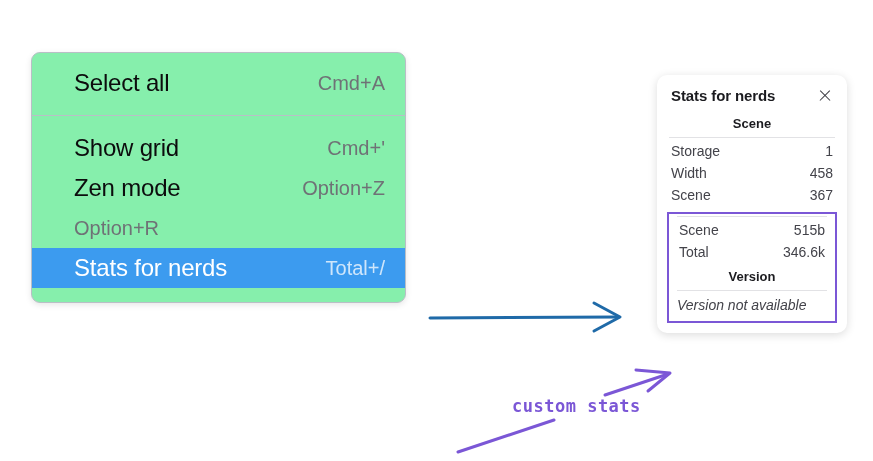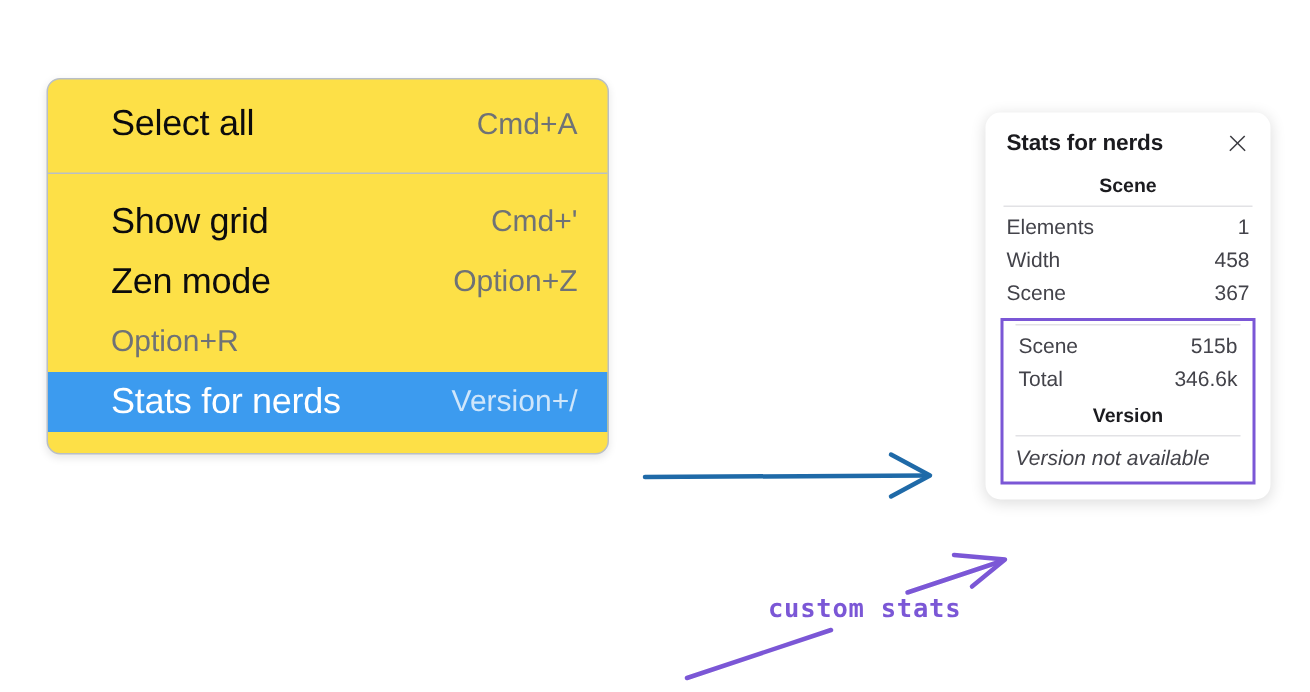--- a/index.html
+++ b/index.html
@@ -15,21 +15,21 @@
     font-family: "Liberation Sans", sans-serif;
     -webkit-font-smoothing: antialiased;
   }
 
   
   #context-menu {
     position: absolute;
     left: 31px;
     top: 52px;
     width: 375px;
-    background: #fde047;
+    background: #86efac;
     border: 1px solid #b9bfc6;
     border-radius: 9px;
     box-shadow: 0 2px 6px rgba(0,0,0,0.10);
     overflow: hidden;
     box-sizing: border-box;
   }
   .menu-group {
     padding: 6px 0;
   }
   .menu-group.first { padding: 10px 0 12px 0; }
@@ -188,40 +188,40 @@
     </div>
     <div class="menu-item">
       <span class="label">Zen mode</span>
       <span class="shortcut">Option+Z</span>
     </div>
     <div class="menu-item">
       <span class="shortcut">Option+R</span>
     </div>
     <div class="menu-item selected">
       <span class="label">Stats for nerds</span>
-      <span class="shortcut">Version+/</span>
+      <span class="shortcut">Total+/</span>
     </div>
   </div>
 
 </div>
 
 <div id="stats-panel">
 
   <div class="stats-header">
     <span class="stats-title">Stats for nerds</span>
     <span class="close-icon"></span>
   </div>
 
   <div class="stats-body">
 
     <div>
       <div class="section-title">Scene</div>
       <div class="section-rule"></div>
       <div class="stat-row">
-        <span class="k">Elements</span>
+        <span class="k">Storage</span>
         <span class="v">1</span>
       </div>
       <div class="stat-row">
         <span class="k">Width</span>
         <span class="v">458</span>
       </div>
       <div class="stat-row">
         <span class="k">Scene</span>
         <span class="v">367</span>
       </div>

